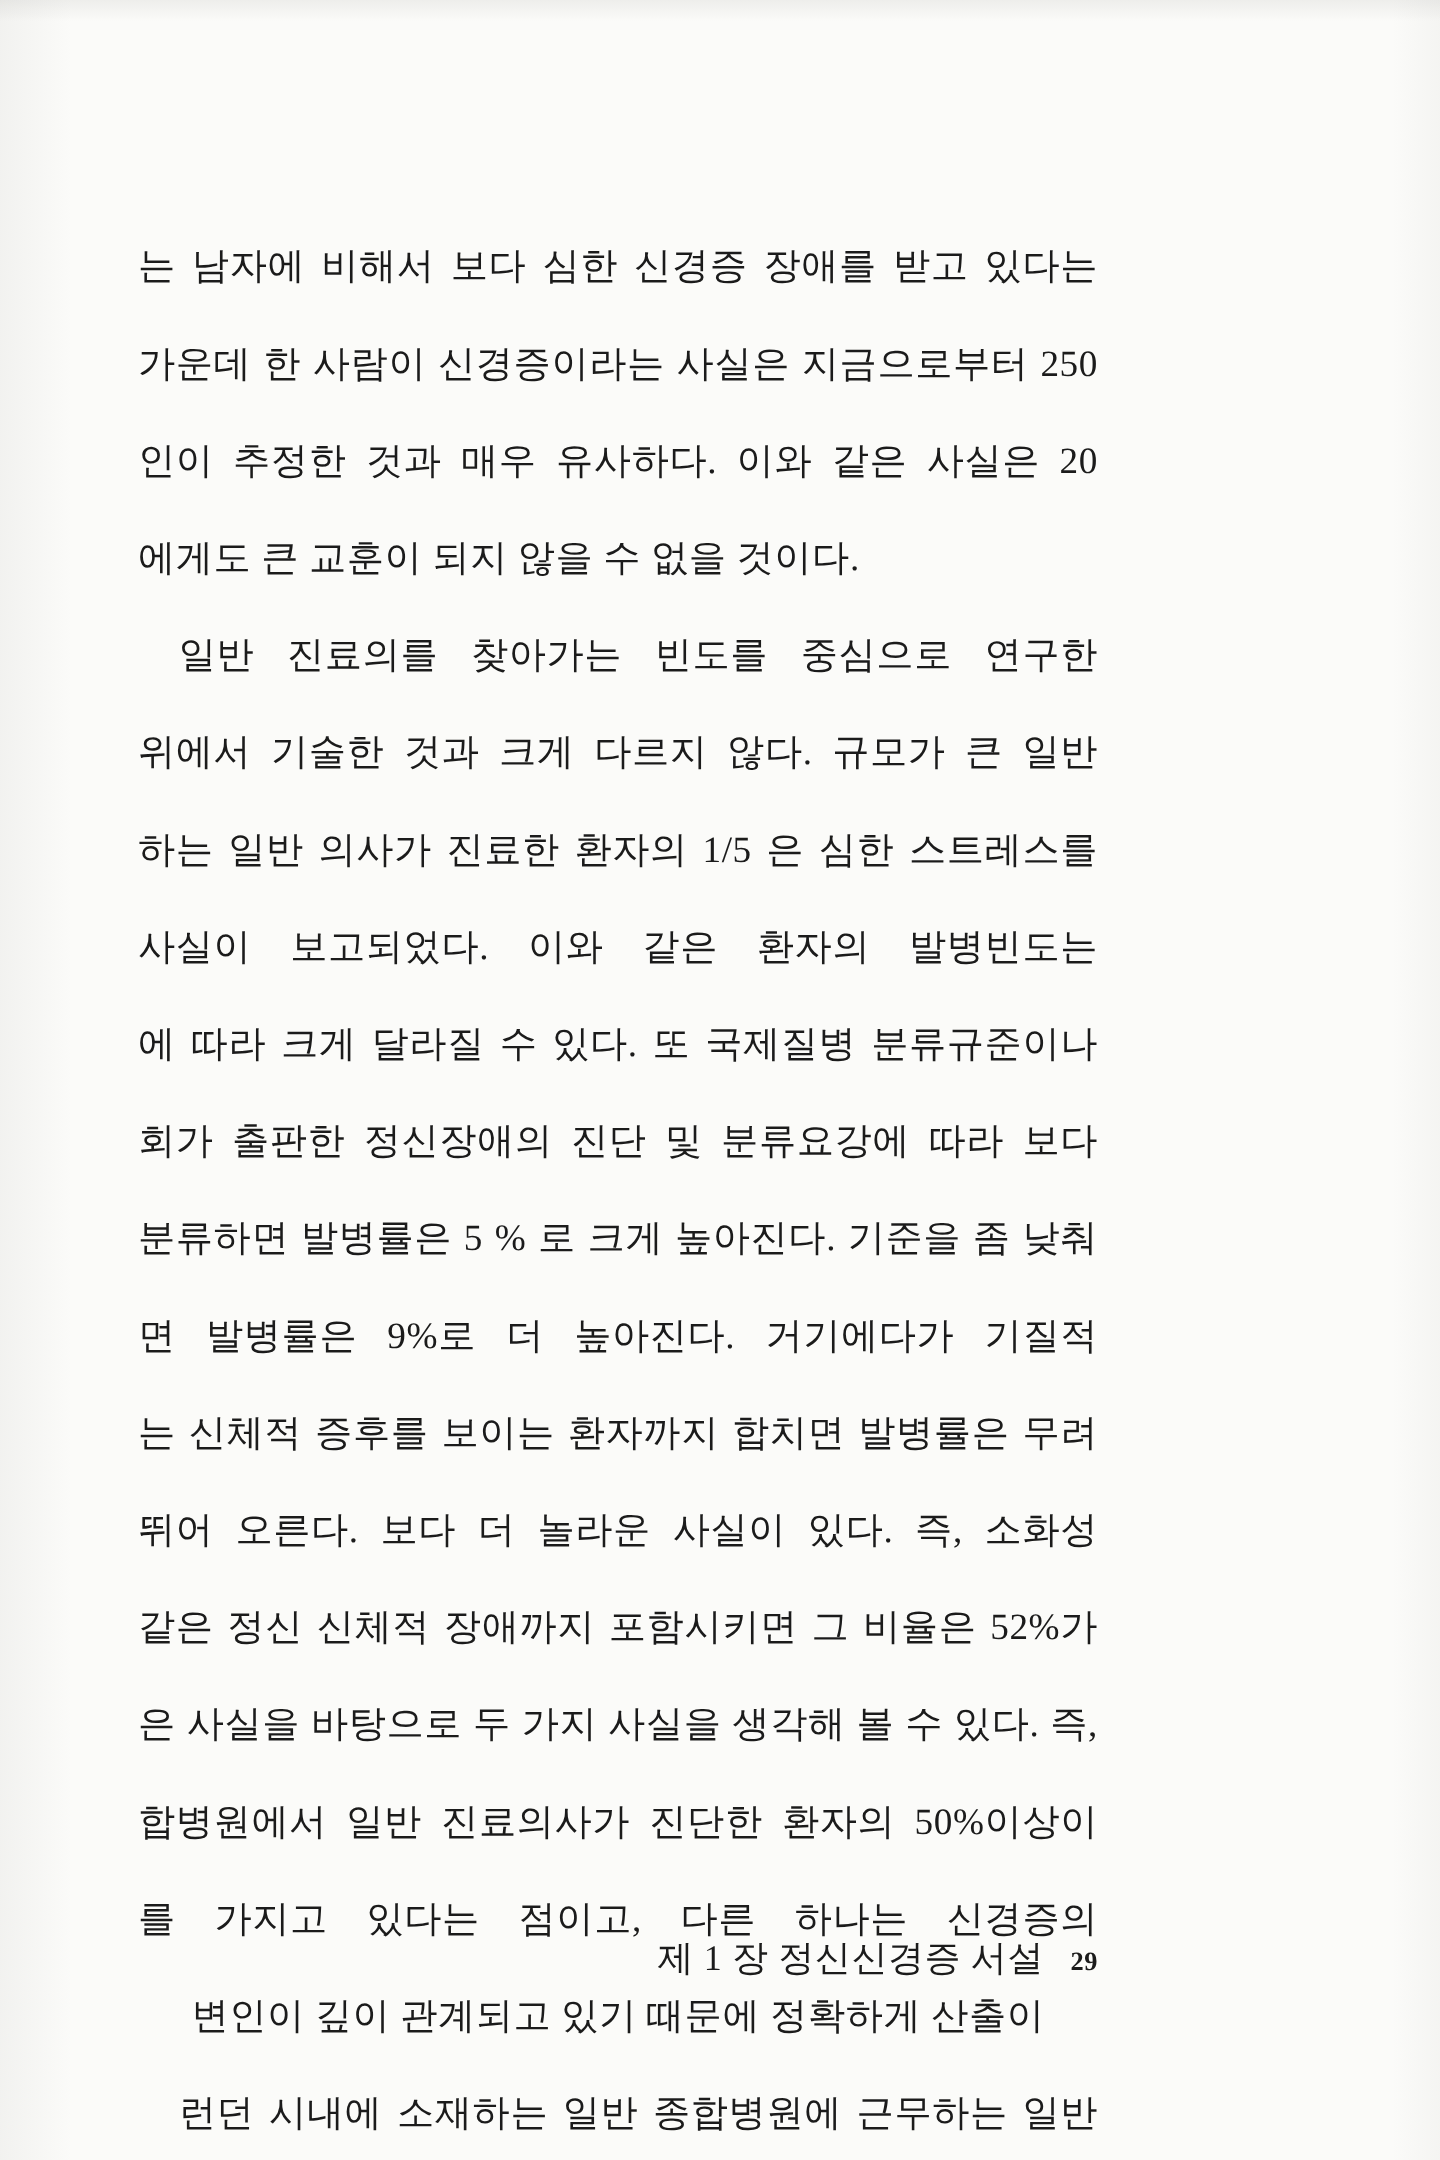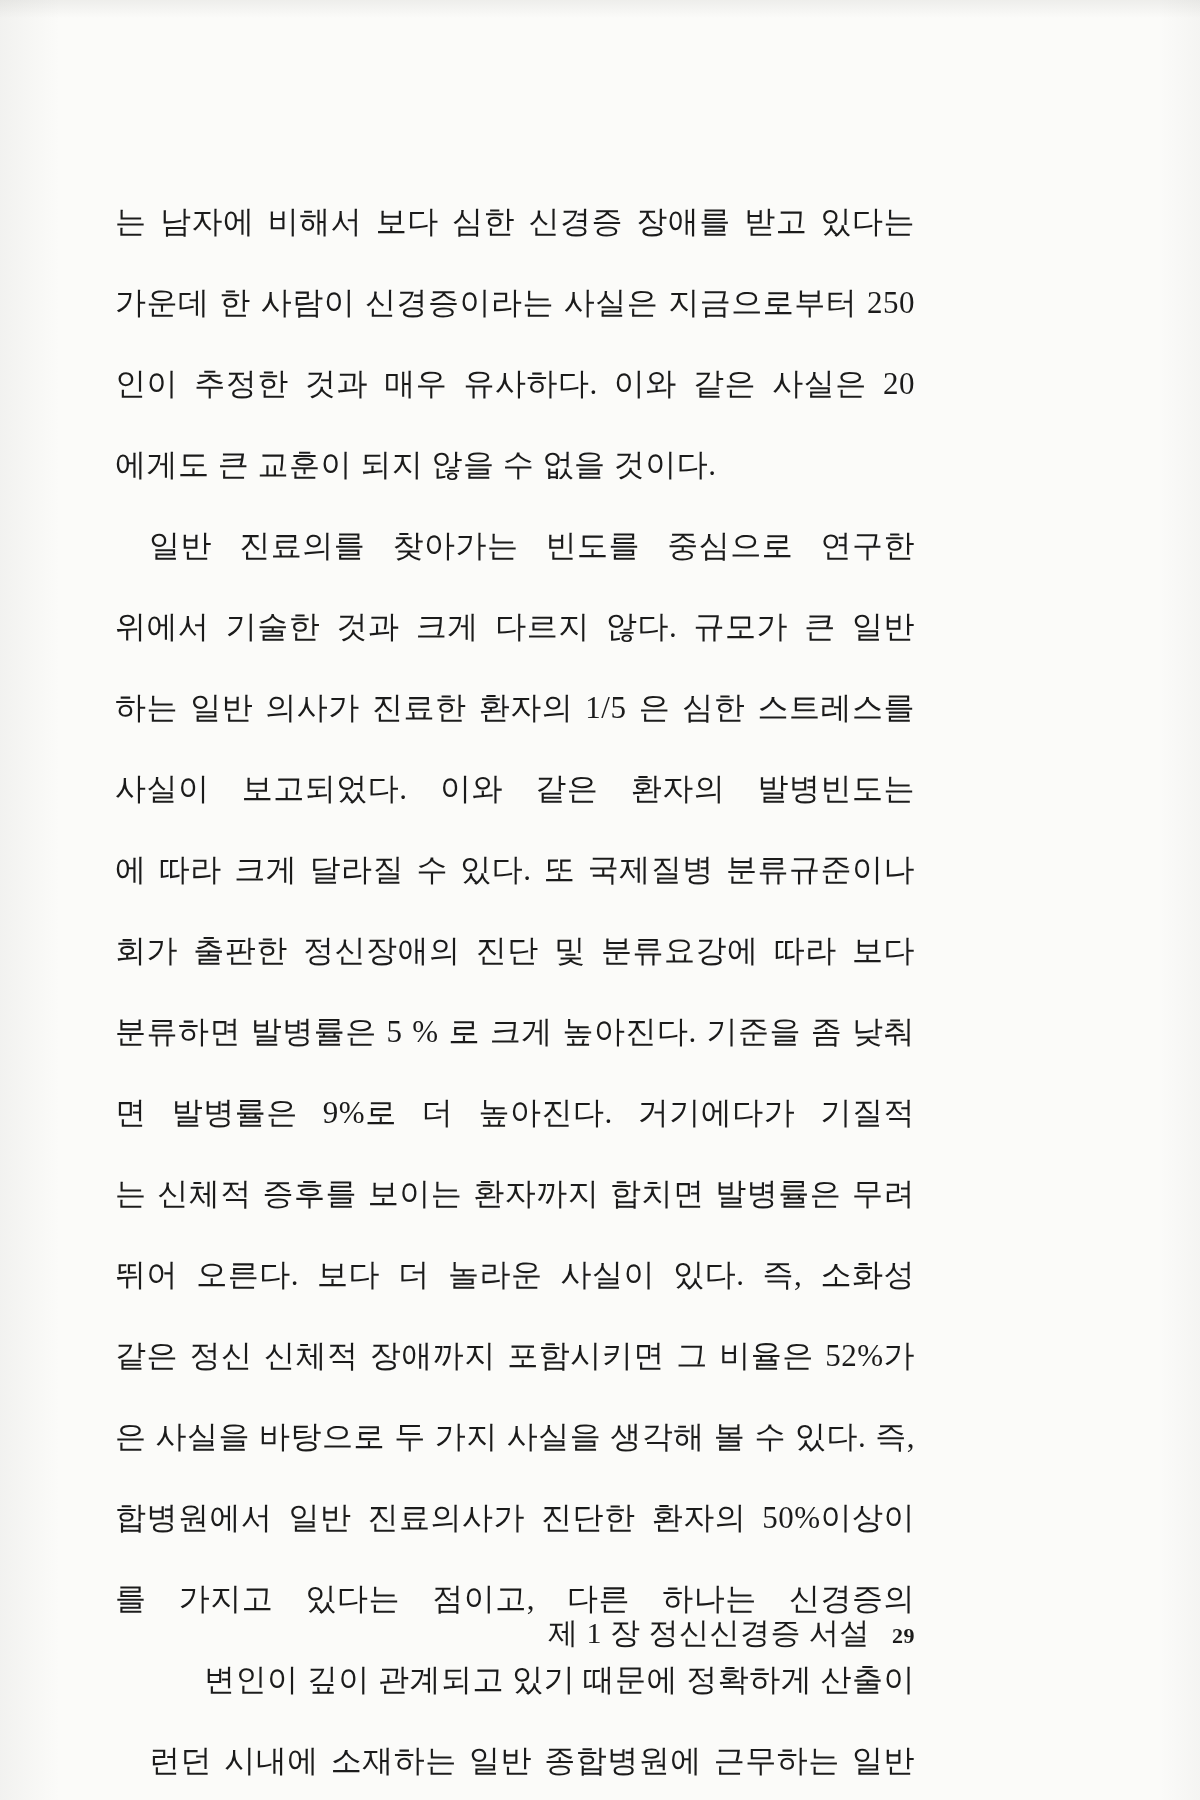--- a/index.html
+++ b/index.html
@@ -38,21 +38,21 @@
     text-align: justify;
     text-align-last: justify;
     overflow: hidden;
     word-break: keep-all;
     letter-spacing: 0.5px;
   }
   .line.indent {
     text-indent: 34px;
   }
   .line.para-end {
-    text-align: right;
+    text-align: center;
     text-align-last: left;
   }
   .footer {
     position: absolute;
     left: 115px;
     top: 1612px;
     width: 800px;
     text-align: right;
     font-size: 30px;
     line-height: 42px;

